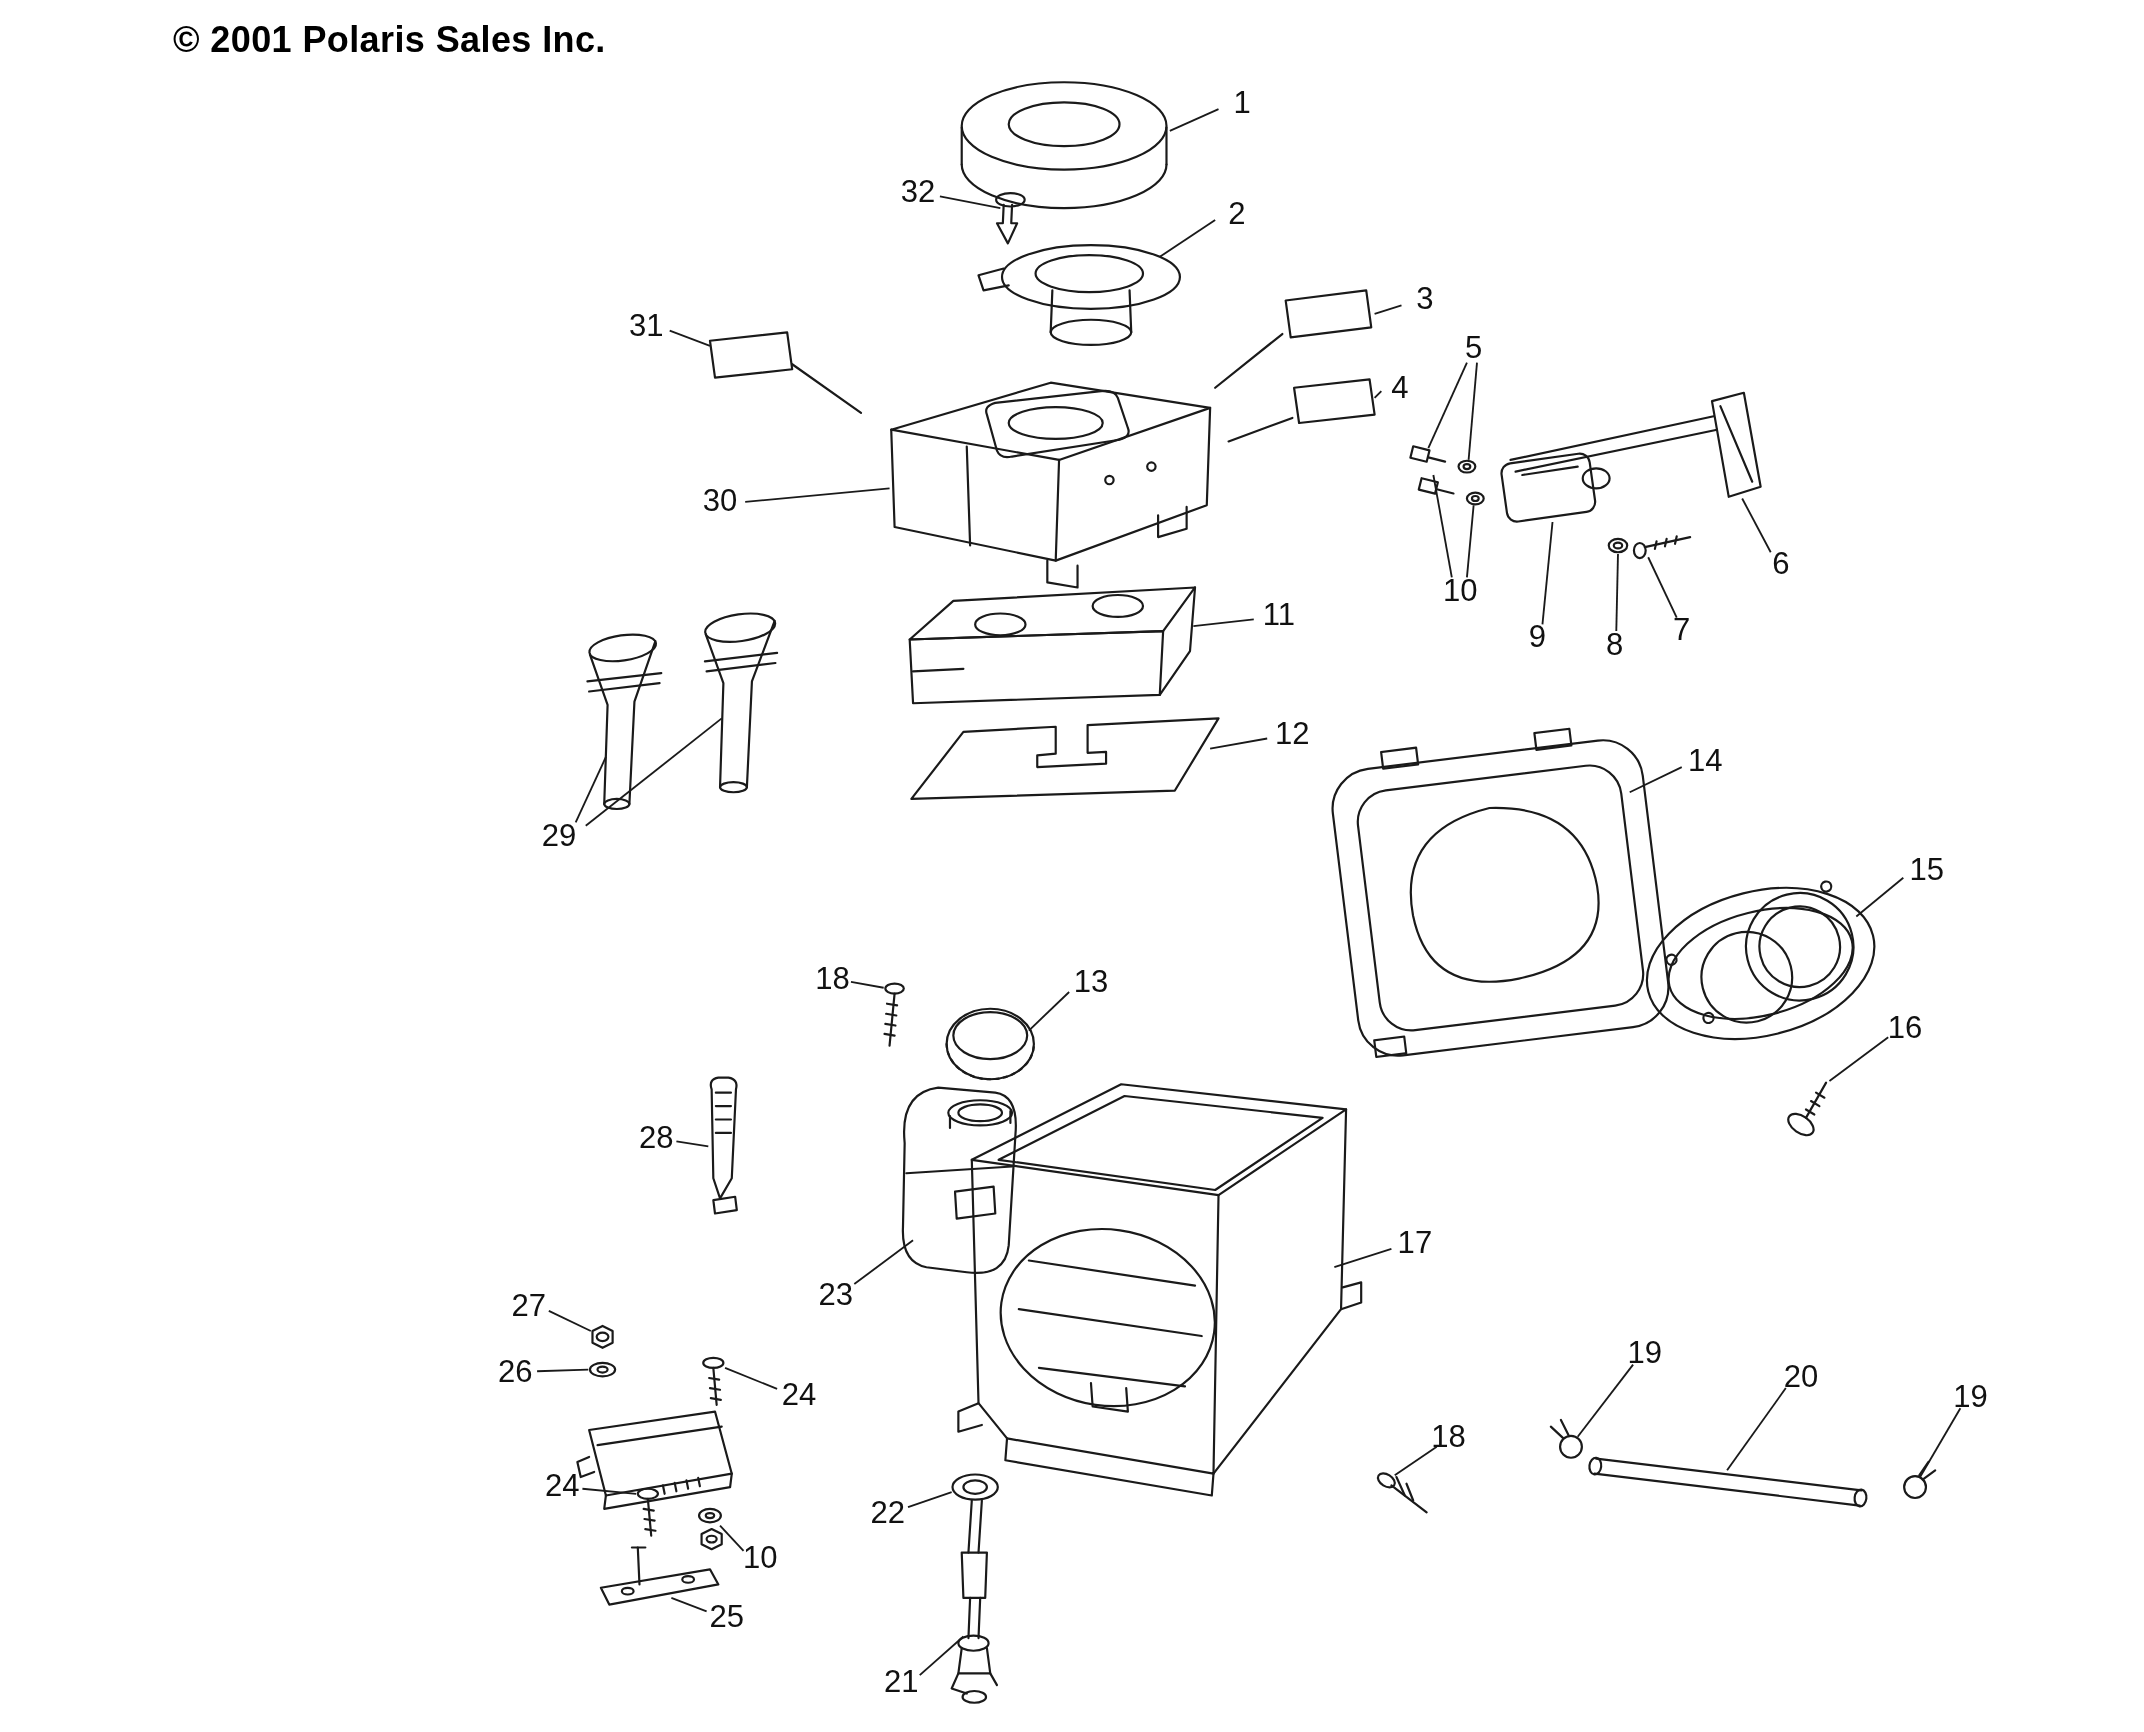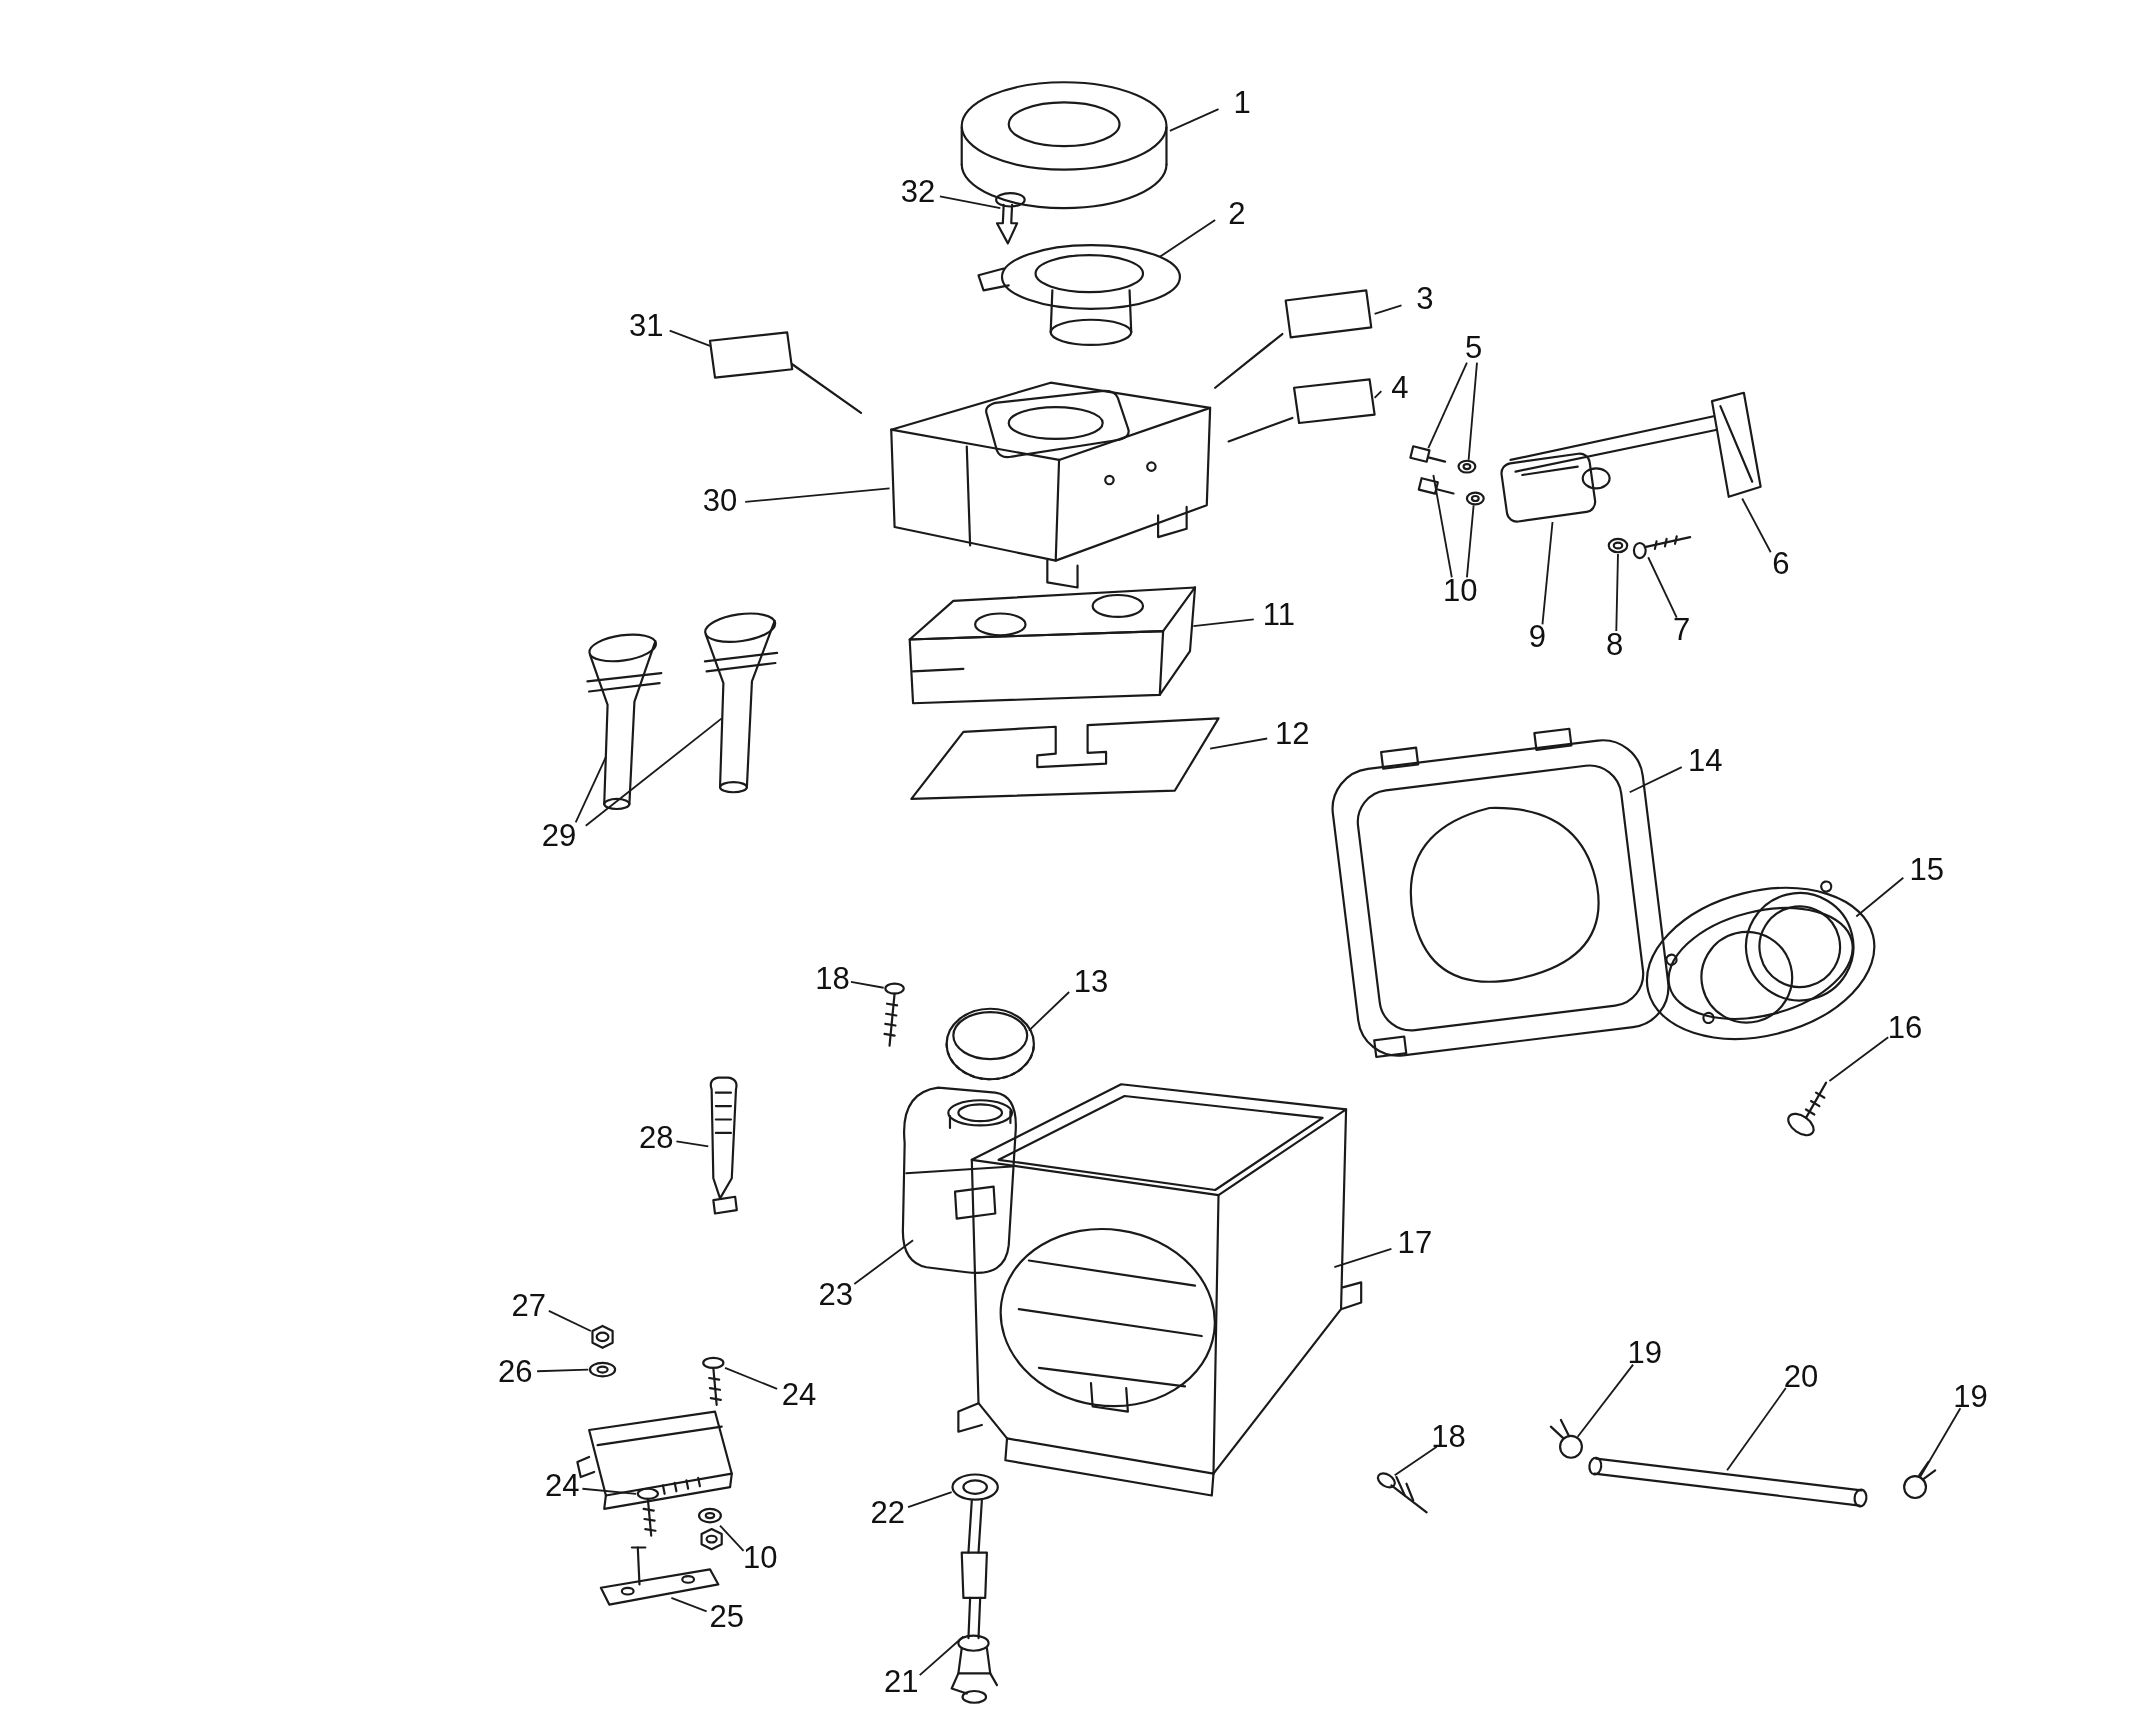--- a/index.html
+++ b/index.html
@@ -46,20 +46,21 @@
     font-size: 37px;
     text-anchor: middle;
     dominant-baseline: central;
   }
 </style>
 </head>
 <body>
 
 <div class="page">
 
+  <div class="copyright">© 2001 Polaris Sales Inc.</div>
 
   <svg class="drawing" viewBox="0 0 2556 2065">
     <g class="lineart">
 
       <g>
         <ellipse cx="1268" cy="150" rx="122" ry="52"></ellipse>
         <ellipse cx="1268" cy="148" rx="66" ry="26"></ellipse>
         <line x1="1146" y1="152" x2="1146" y2="196"></line>
         <line x1="1390" y1="152" x2="1390" y2="196"></line>
         <path d="M1146,196 A122,52 0 0 0 1390,196"></path>

